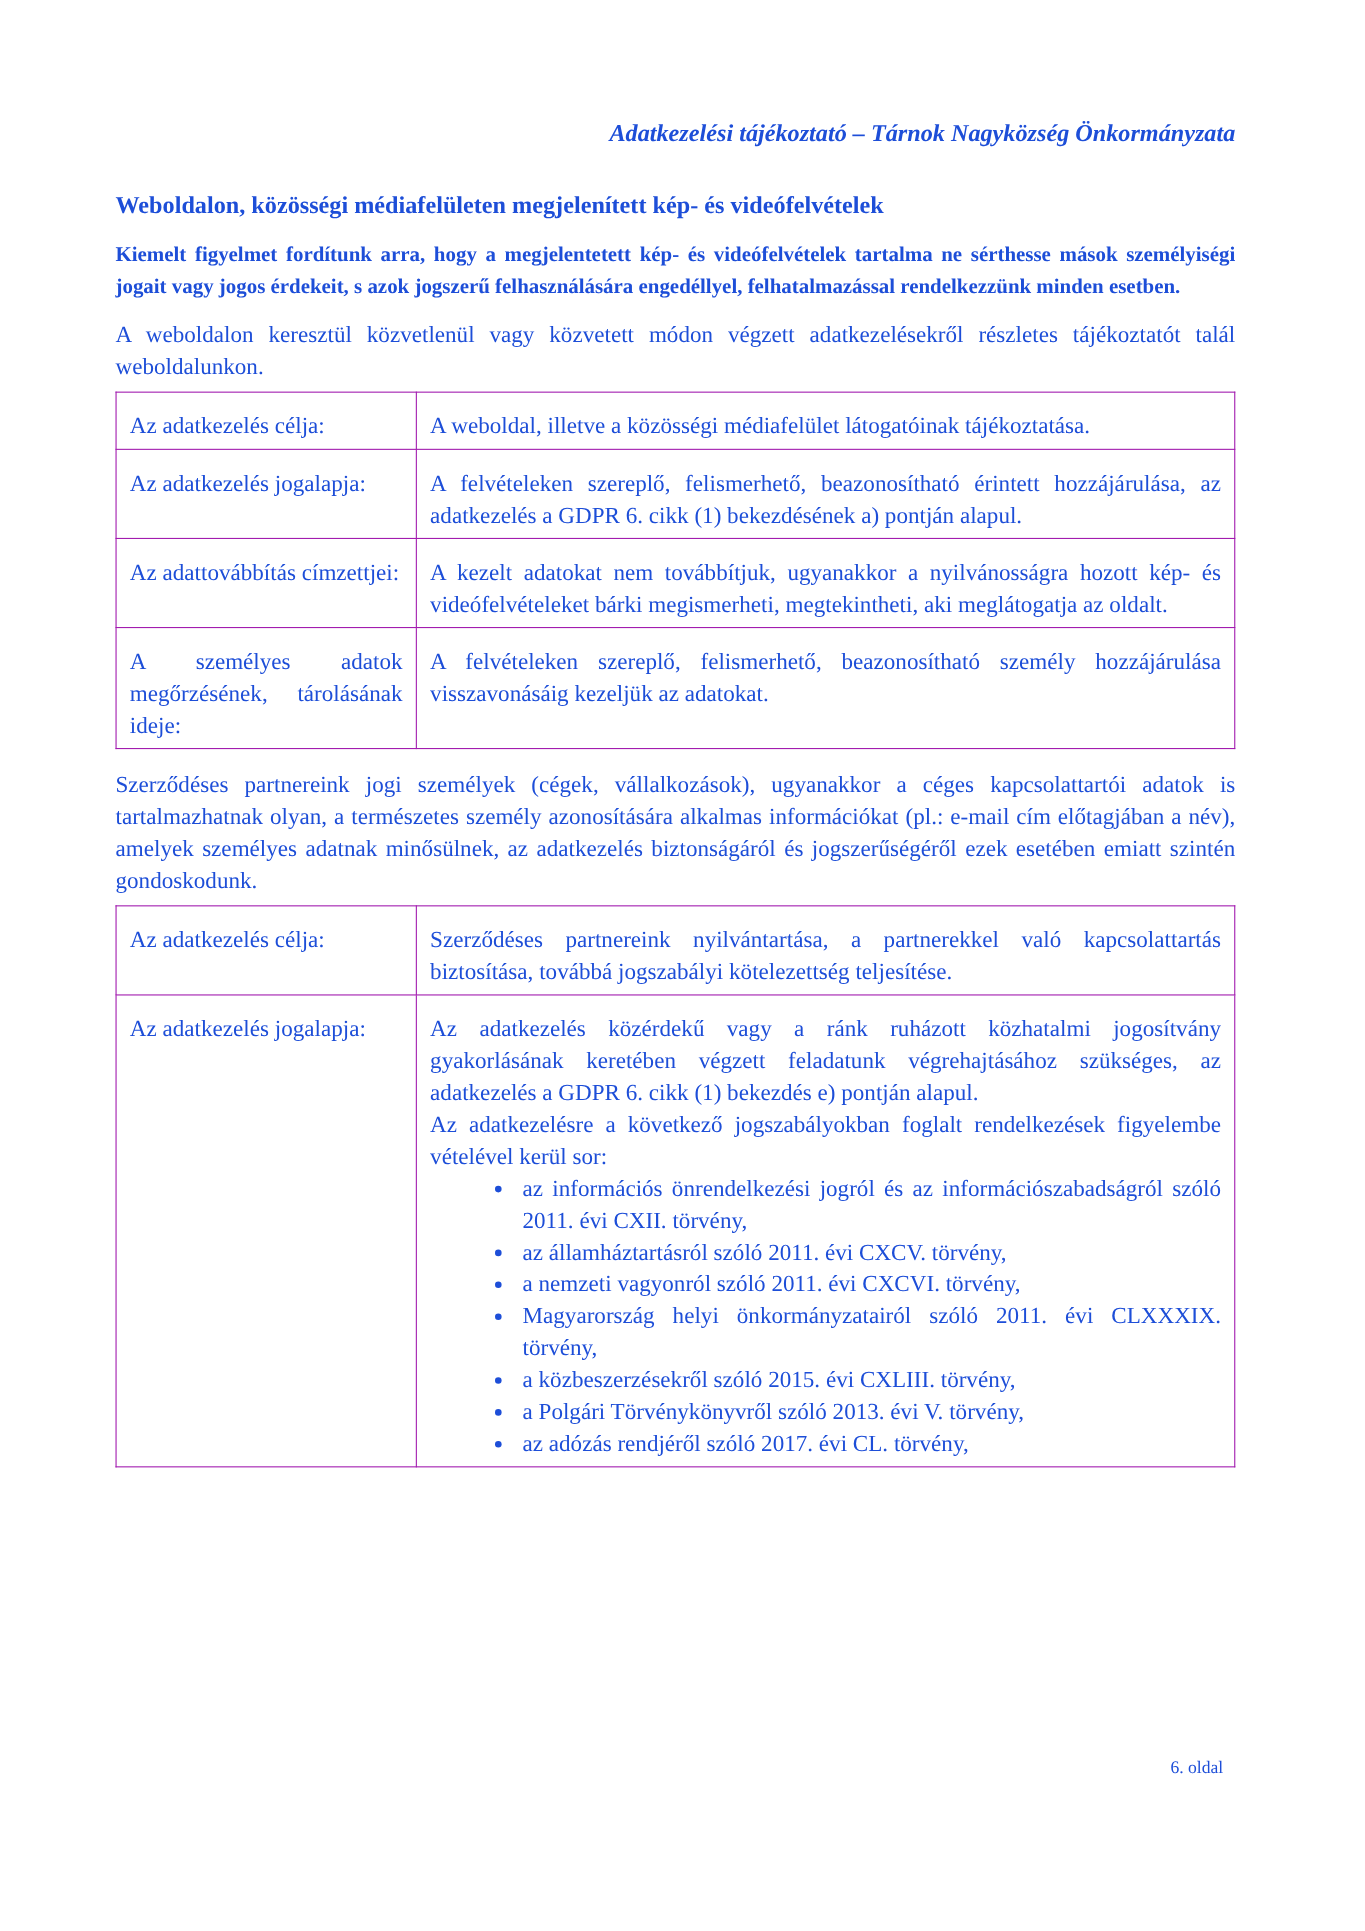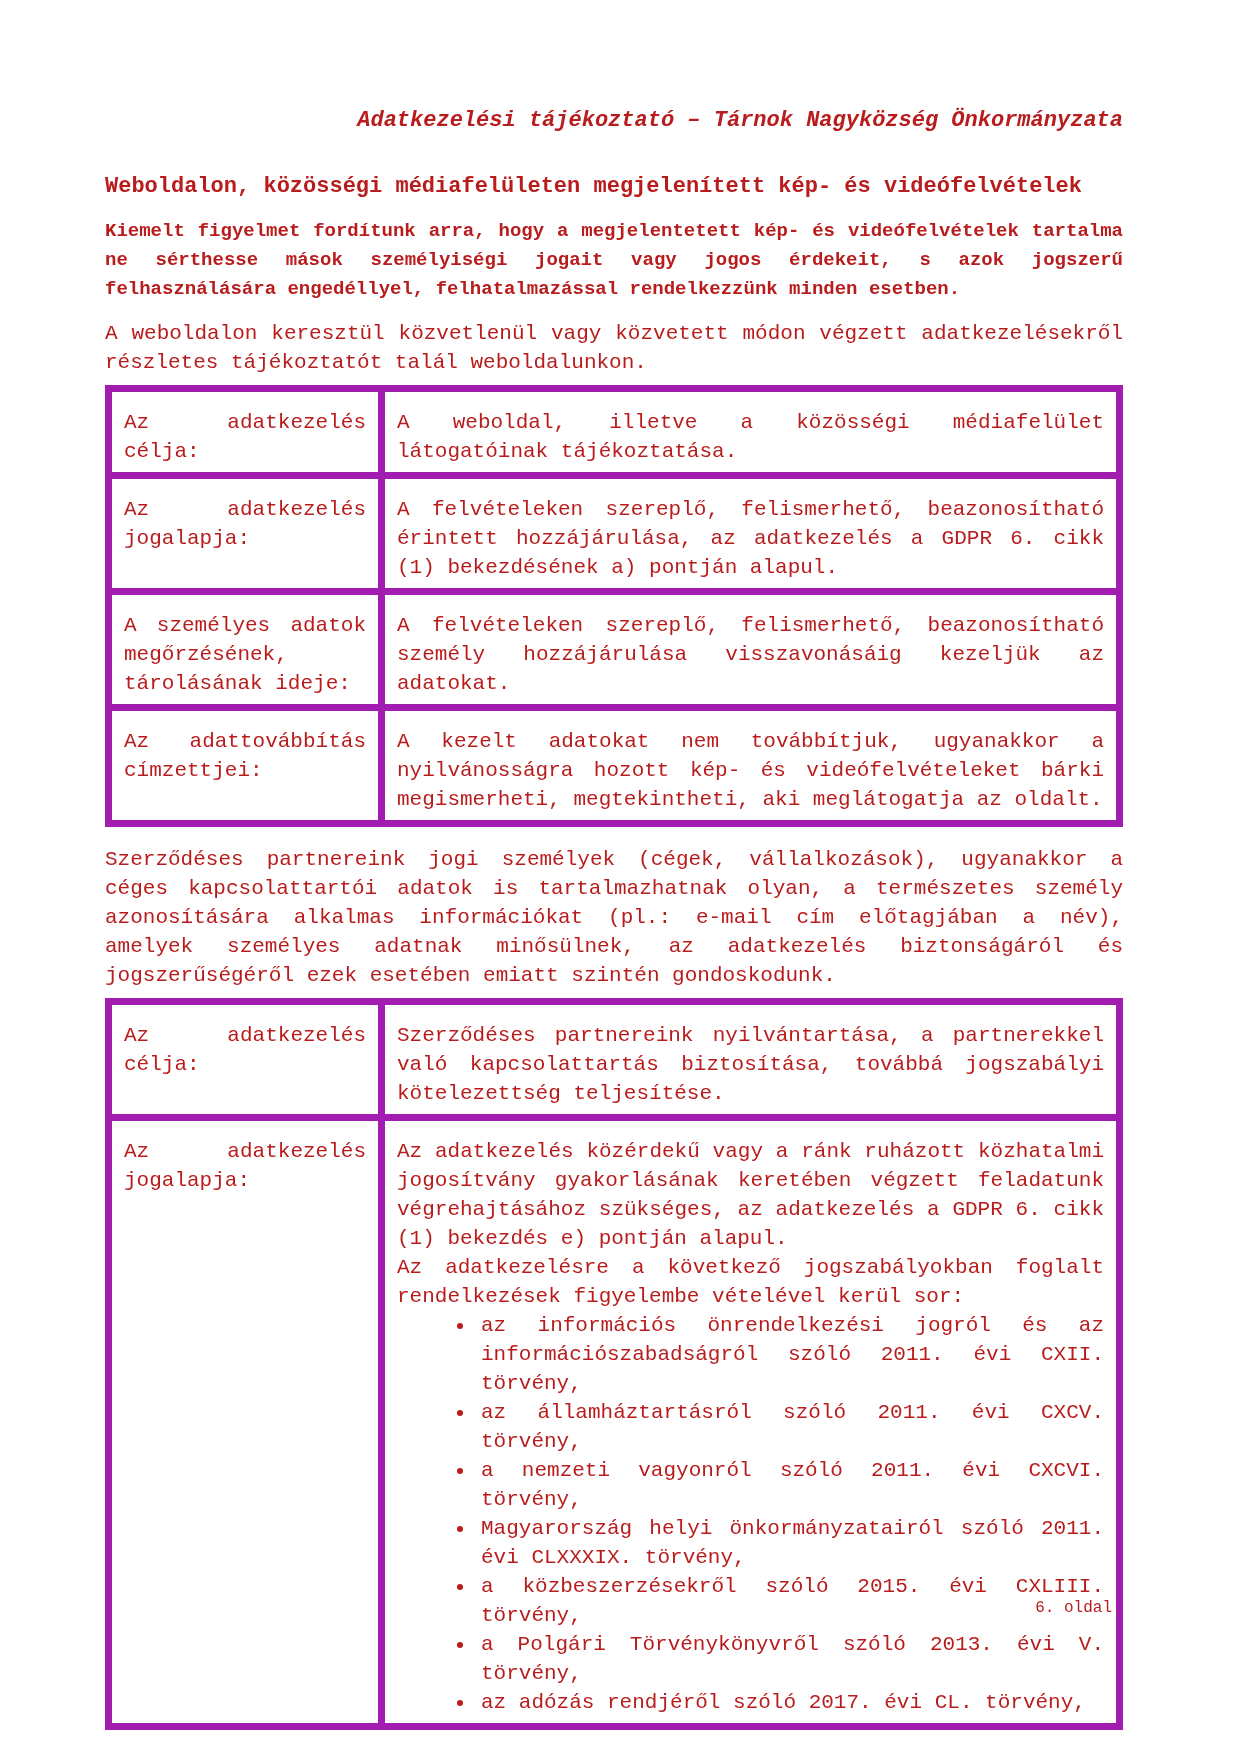--- a/index.html
+++ b/index.html
@@ -4,22 +4,22 @@
 <title>Adatkezelési tájékoztató – 6. oldal</title>
 <style>
   * { margin: 0; padding: 0; box-sizing: border-box; }
   html, body { background: #e8e8e8; }
   .page {
     position: relative;
     width: 1241px;
     height: 1755px;
     background: #ffffff;
     margin: 0 auto;
-    font-family: Liberation Mono, monospace;
-    color: #b91c1c;
+    font-family: Liberation Serif, serif;
+    color: #1d4ed8;
     overflow: hidden;
   }
   .content {
     position: absolute;
     left: 105px;
     top: 0;
     width: 1018px;
   }
   .doc-header {
     margin-top: 106px;
@@ -57,21 +57,21 @@
   }
   p.pre-table { margin-top: 18px; }
   table.info-table {
     margin-top: 8px;
     width: 100%;
     border-collapse: collapse;
     font-size: 21px;
     line-height: 29px;
   }
   table.info-table td {
-    border: 7px solid #a21caf;
+    border: 1px solid #a21caf;
     vertical-align: top;
     padding: 16px 12px 6px 12px;
     text-align: justify;
   }
   td.label-cell { width: 273px; }
   td.value-cell p { margin: 0; }
   ul.legal-list {
     margin: 0;
     padding-left: 78px;
     list-style: disc outside;
@@ -112,26 +112,26 @@
       <tbody>
         <tr>
           <td class="label-cell">Az adatkezelés célja:</td>
           <td class="value-cell">A weboldal, illetve a közösségi médiafelület látogatóinak tájékoztatása.</td>
         </tr>
         <tr>
           <td class="label-cell">Az adatkezelés jogalapja:</td>
           <td class="value-cell">A felvételeken szereplő, felismerhető, beazonosítható érintett hozzájárulása, az adatkezelés a GDPR 6. cikk (1) bekezdésének a) pontján alapul.</td>
         </tr>
         <tr>
+          <td class="label-cell">Az adattovábbítás címzettjei:</td>
+          <td class="value-cell">A kezelt adatokat nem továbbítjuk, ugyanakkor a nyilvánosságra hozott kép- és videófelvételeket bárki megismerheti, megtekintheti, aki meglátogatja az oldalt.</td>
+        </tr>
+        <tr>
           <td class="label-cell">A személyes adatok megőrzésének, tárolásának ideje:</td>
           <td class="value-cell">A felvételeken szereplő, felismerhető, beazonosítható személy hozzájárulása visszavonásáig kezeljük az adatokat.</td>
-        </tr>
-        <tr>
-          <td class="label-cell">Az adattovábbítás címzettjei:</td>
-          <td class="value-cell">A kezelt adatokat nem továbbítjuk, ugyanakkor a nyilvánosságra hozott kép- és videófelvételeket bárki megismerheti, megtekintheti, aki meglátogatja az oldalt.</td>
         </tr>
       </tbody>
     </table>
 
 
     <p class="body-para pre-table">Szerződéses partnereink jogi személyek (cégek, vállalkozások), ugyanakkor a céges kapcsolattartói adatok is tartalmazhatnak olyan, a természetes személy azonosítására alkalmas információkat (pl.: e-mail cím előtagjában a név), amelyek személyes adatnak minősülnek, az adatkezelés biztonságáról és jogszerűségéről ezek esetében emiatt szintén gondoskodunk.</p>
 
     <table class="info-table">
       <colgroup>
           <col style="width:273px">

